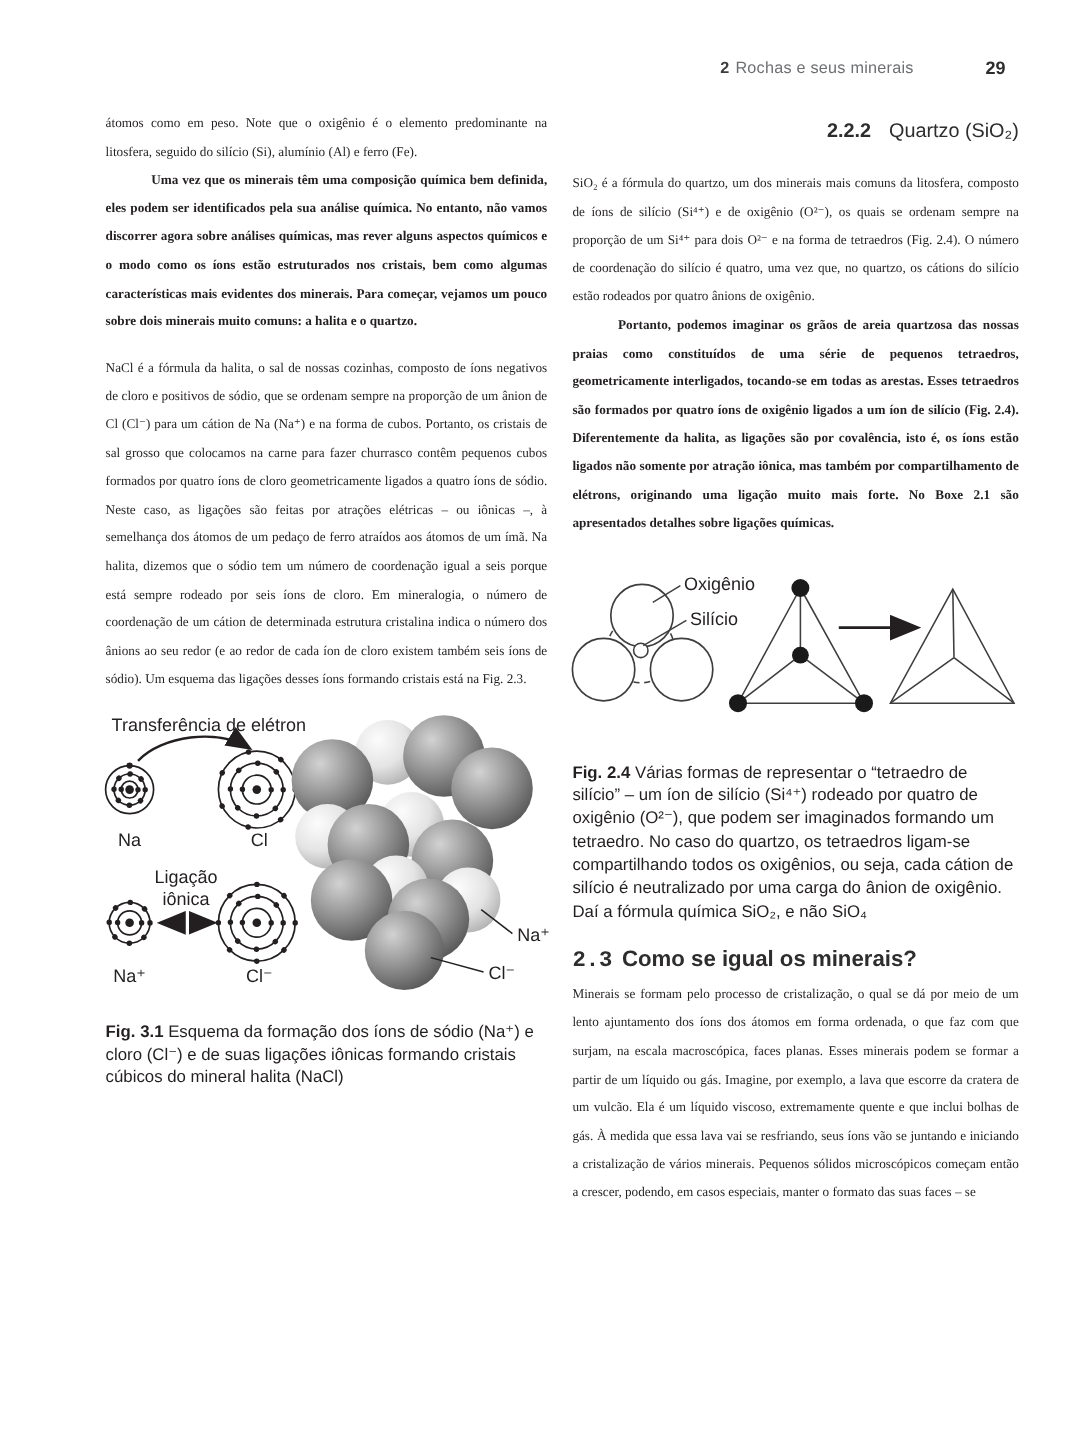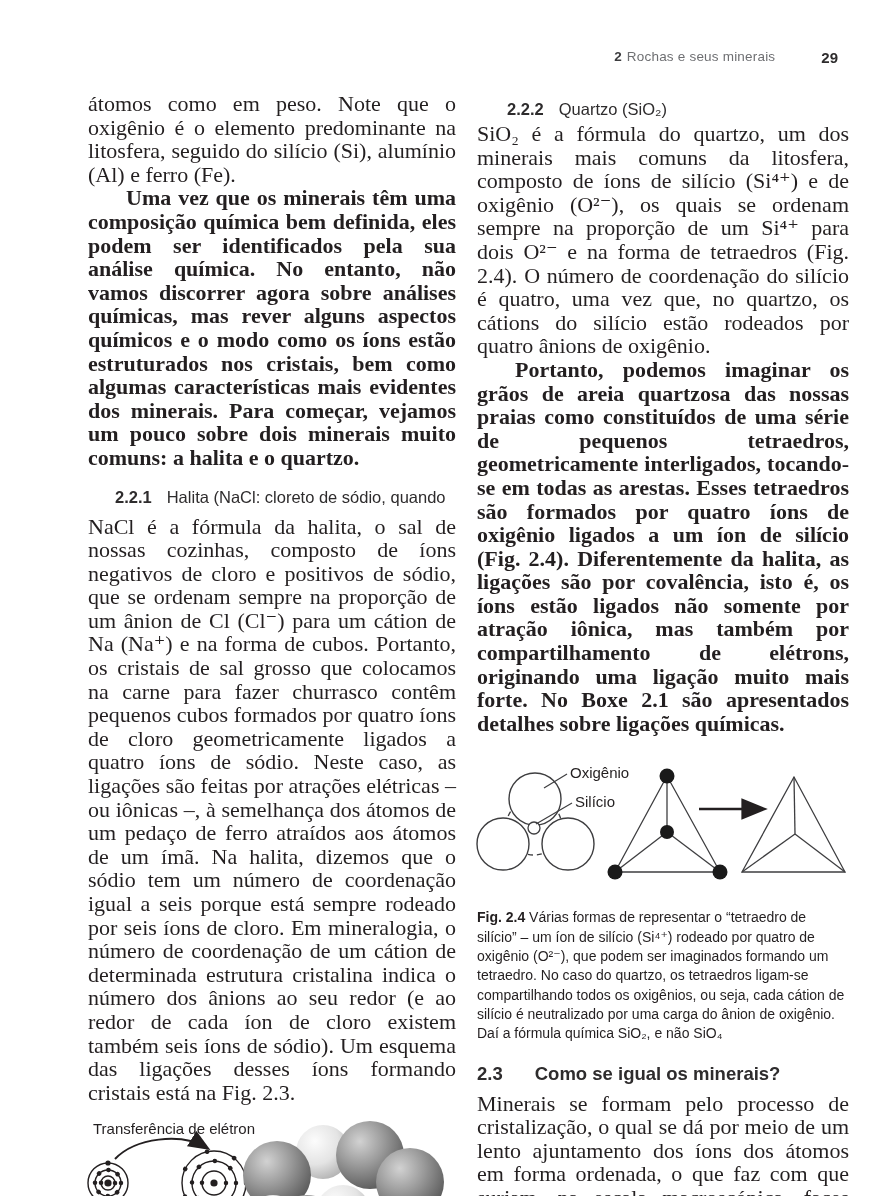--- a/index.html
+++ b/index.html
@@ -11,57 +11,57 @@
   }
 
   
   .running-head {
     position:absolute; top:49px; right:52px;
     display:flex; align-items:flex-start; gap:46px;
     font-family:"Liberation Sans","DejaVu Sans",sans-serif;
   }
   .rh-title { font-size:13.5px; color:#6e6f72; letter-spacing:.2px; }
   .rh-title .num { font-weight:bold; color:#3c3c3e; margin-right:5px; }
-  .rh-page { font-size:15px; font-weight:bold; color:#2e2c2d; }
+  .rh-page { font-size:15px; font-weight:bold; color:#2e2c2d;margin-left:14px; }
 
   
   .columns { position:absolute; top:92px; left:88px; display:flex; gap:21px; }
   .col-left  { width:368px; }
   .col-right { width:372px; }
 
-  p.body { font-size:22px; line-height:23.6px; text-align:justify; }
+  p.body { font-size:11px; line-height:23.6px; text-align:justify; }
   p.indent { text-indent:38px;font-weight:bold; }
 
   .h-sub {
     font-family:"Liberation Sans","DejaVu Sans",sans-serif;
     font-size:16.5px; line-height:25px; color:#2e2c2d;
   }
   .h-sub .num { font-weight:bold; margin-right:15px; }
   .h221 { margin:15px 0 5px; padding-left:27px; }
   .h221 .line2 { text-align:center; padding-left:4px; }
-  .h222 { margin:5px 0 0; padding-left:30px; }
+  .h222 { margin:5px 0 20px; padding-left:30px;text-align:right; }
   .h23 {
     font-family:"Liberation Sans","DejaVu Sans",sans-serif;
     font-size:18.5px; font-weight:bold; color:#2e2c2d;
     margin:19px 0 7px;
   }
-  .h23 .num { margin-right:32px; }
+  .h23 .num { margin-right:8px;font-family:Liberation Mono, monospace; }
 
   svg.fig { display:block; overflow:visible; }
   .fig23 { margin-top:13px; margin-left:-3px; }
   .fig24 { margin-top:22px; margin-bottom:6px; }
   svg text {
     font-family:"Liberation Sans","DejaVu Sans",sans-serif;
     font-size:15px; fill:#231f20;
   }
 
   .caption {
     font-family:"Liberation Sans","DejaVu Sans",sans-serif;
     font-size:14px; line-height:19.3px; color:#231f20;
-    margin-top:6px; text-align:left;
+    margin-top:18px; text-align:left;
   }
   .caption .lbl { font-weight:bold; }
 </style>
 </head>
 <body>
 
 <div class="page">
 
   <div class="running-head">
     <div class="rh-title">
@@ -71,23 +71,20 @@
   </div>
 
   <div class="columns">
 
     <div class="col-left">
 
       <p class="body">átomos como em peso. Note que o oxigênio é o elemento predominante na litosfera, seguido do silício (Si), alumínio (Al) e ferro (Fe).</p>
       <p class="body indent">Uma vez que os minerais têm uma composição química bem definida, eles podem ser identificados pela sua análise química. No entanto, não vamos discorrer agora sobre análises químicas, mas rever alguns aspectos químicos e o modo como os íons estão estruturados nos cristais, bem como algumas características mais evidentes dos minerais. Para começar, vejamos um pouco sobre dois minerais muito comuns: a halita e o quartzo.</p>
 
       <div class="h-sub h221">
-        <div class="line1">
-          <span class="num">2.2.1</span><span>Halita (NaCl: cloreto de sódio, quando</span>
-        </div>
       </div>
 
       <p class="body">NaCl é a fórmula da halita, o sal de nossas cozinhas, composto de íons negativos de cloro e positivos de sódio, que se ordenam sempre na proporção de um ânion de Cl (Cl⁻) para um cátion de Na (Na⁺) e na forma de cubos. Portanto, os cristais de sal grosso que colocamos na carne para fazer churrasco contêm pequenos cubos formados por quatro íons de cloro geometricamente ligados a quatro íons de sódio. Neste caso, as ligações são feitas por atrações elétricas – ou iônicas –, à semelhança dos átomos de um pedaço de ferro atraídos aos átomos de um ímã. Na halita, dizemos que o sódio tem um número de coordenação igual a seis porque está sempre rodeado por seis íons de cloro. Em mineralogia, o número de coordenação de um cátion de determinada estrutura cristalina indica o número dos ânions ao seu redor (e ao redor de cada íon de cloro existem também seis íons de sódio). Um esquema das ligações desses íons formando cristais está na Fig. 2.3.</p>
 
       <svg class="fig fig23" width="385" height="240" viewBox="0 0 385 240">
         <defs>
           <marker id="ah23" markerWidth="11" markerHeight="9" refX="9" refY="4.5" orient="auto">
             <path d="M0,0 L11,4.5 L0,9 Z" fill="#231f20"></path>
           </marker>
           <radialGradient id="gDark" cx="35%" cy="30%" r="78%">

